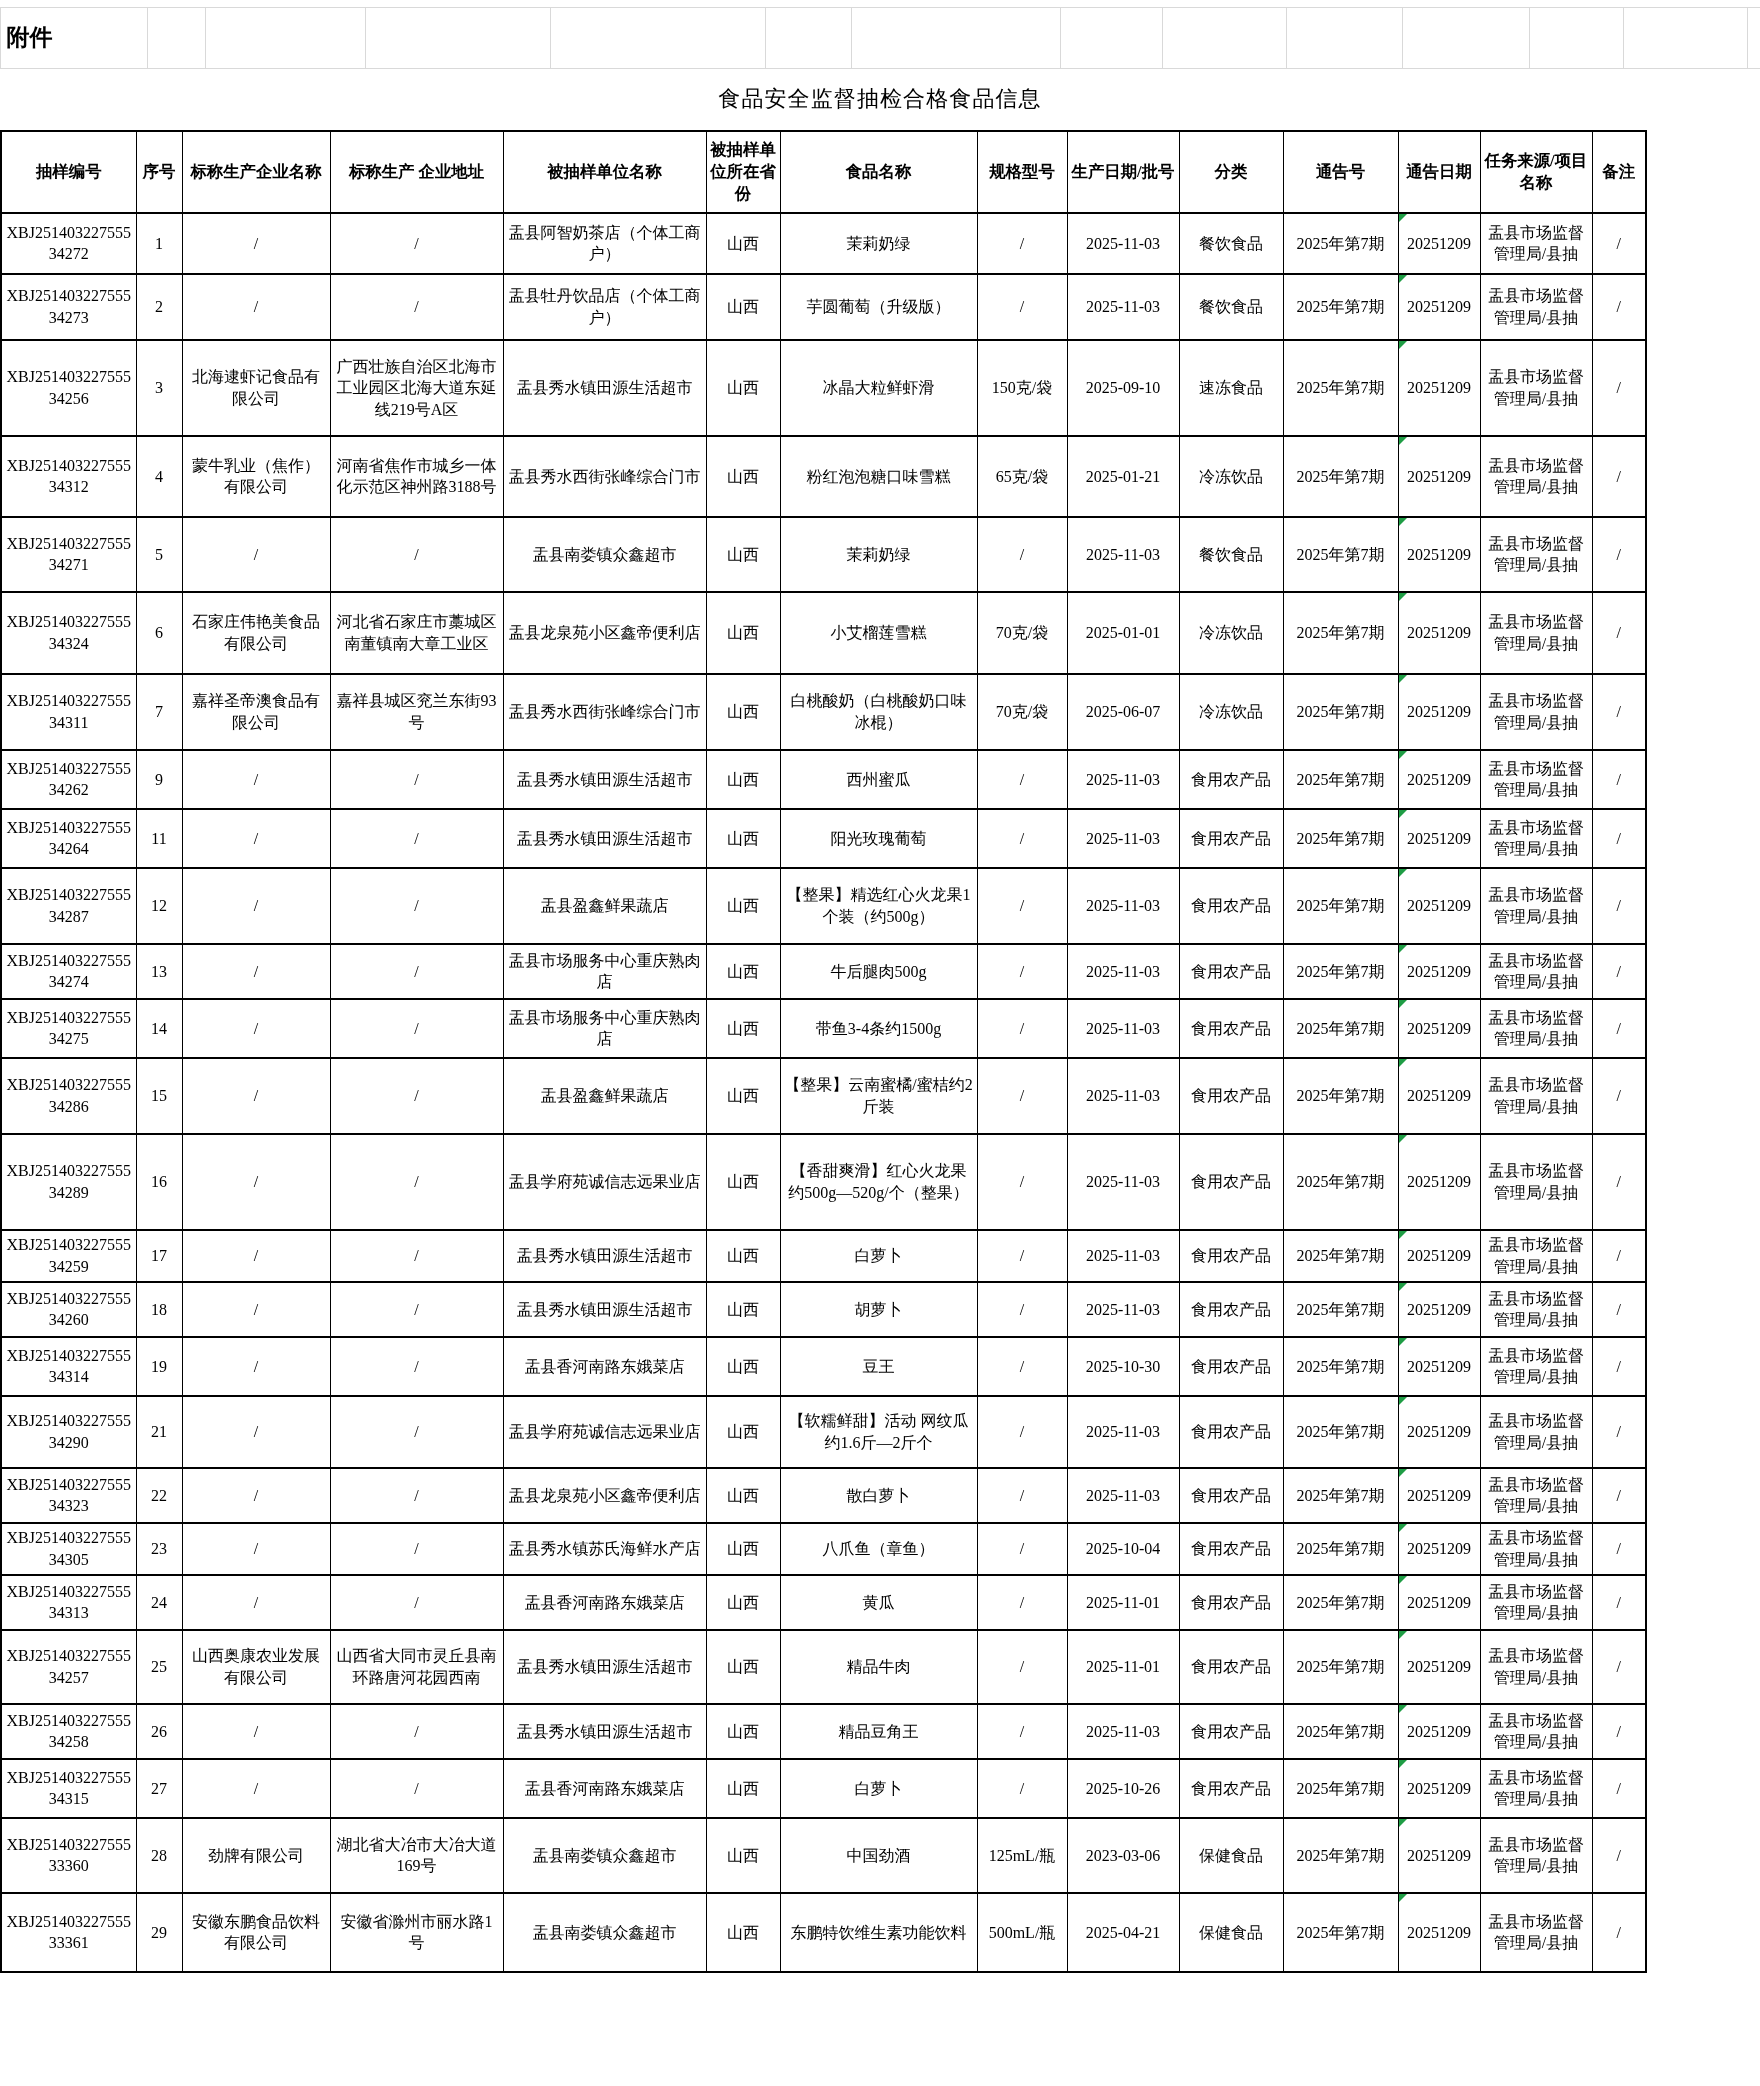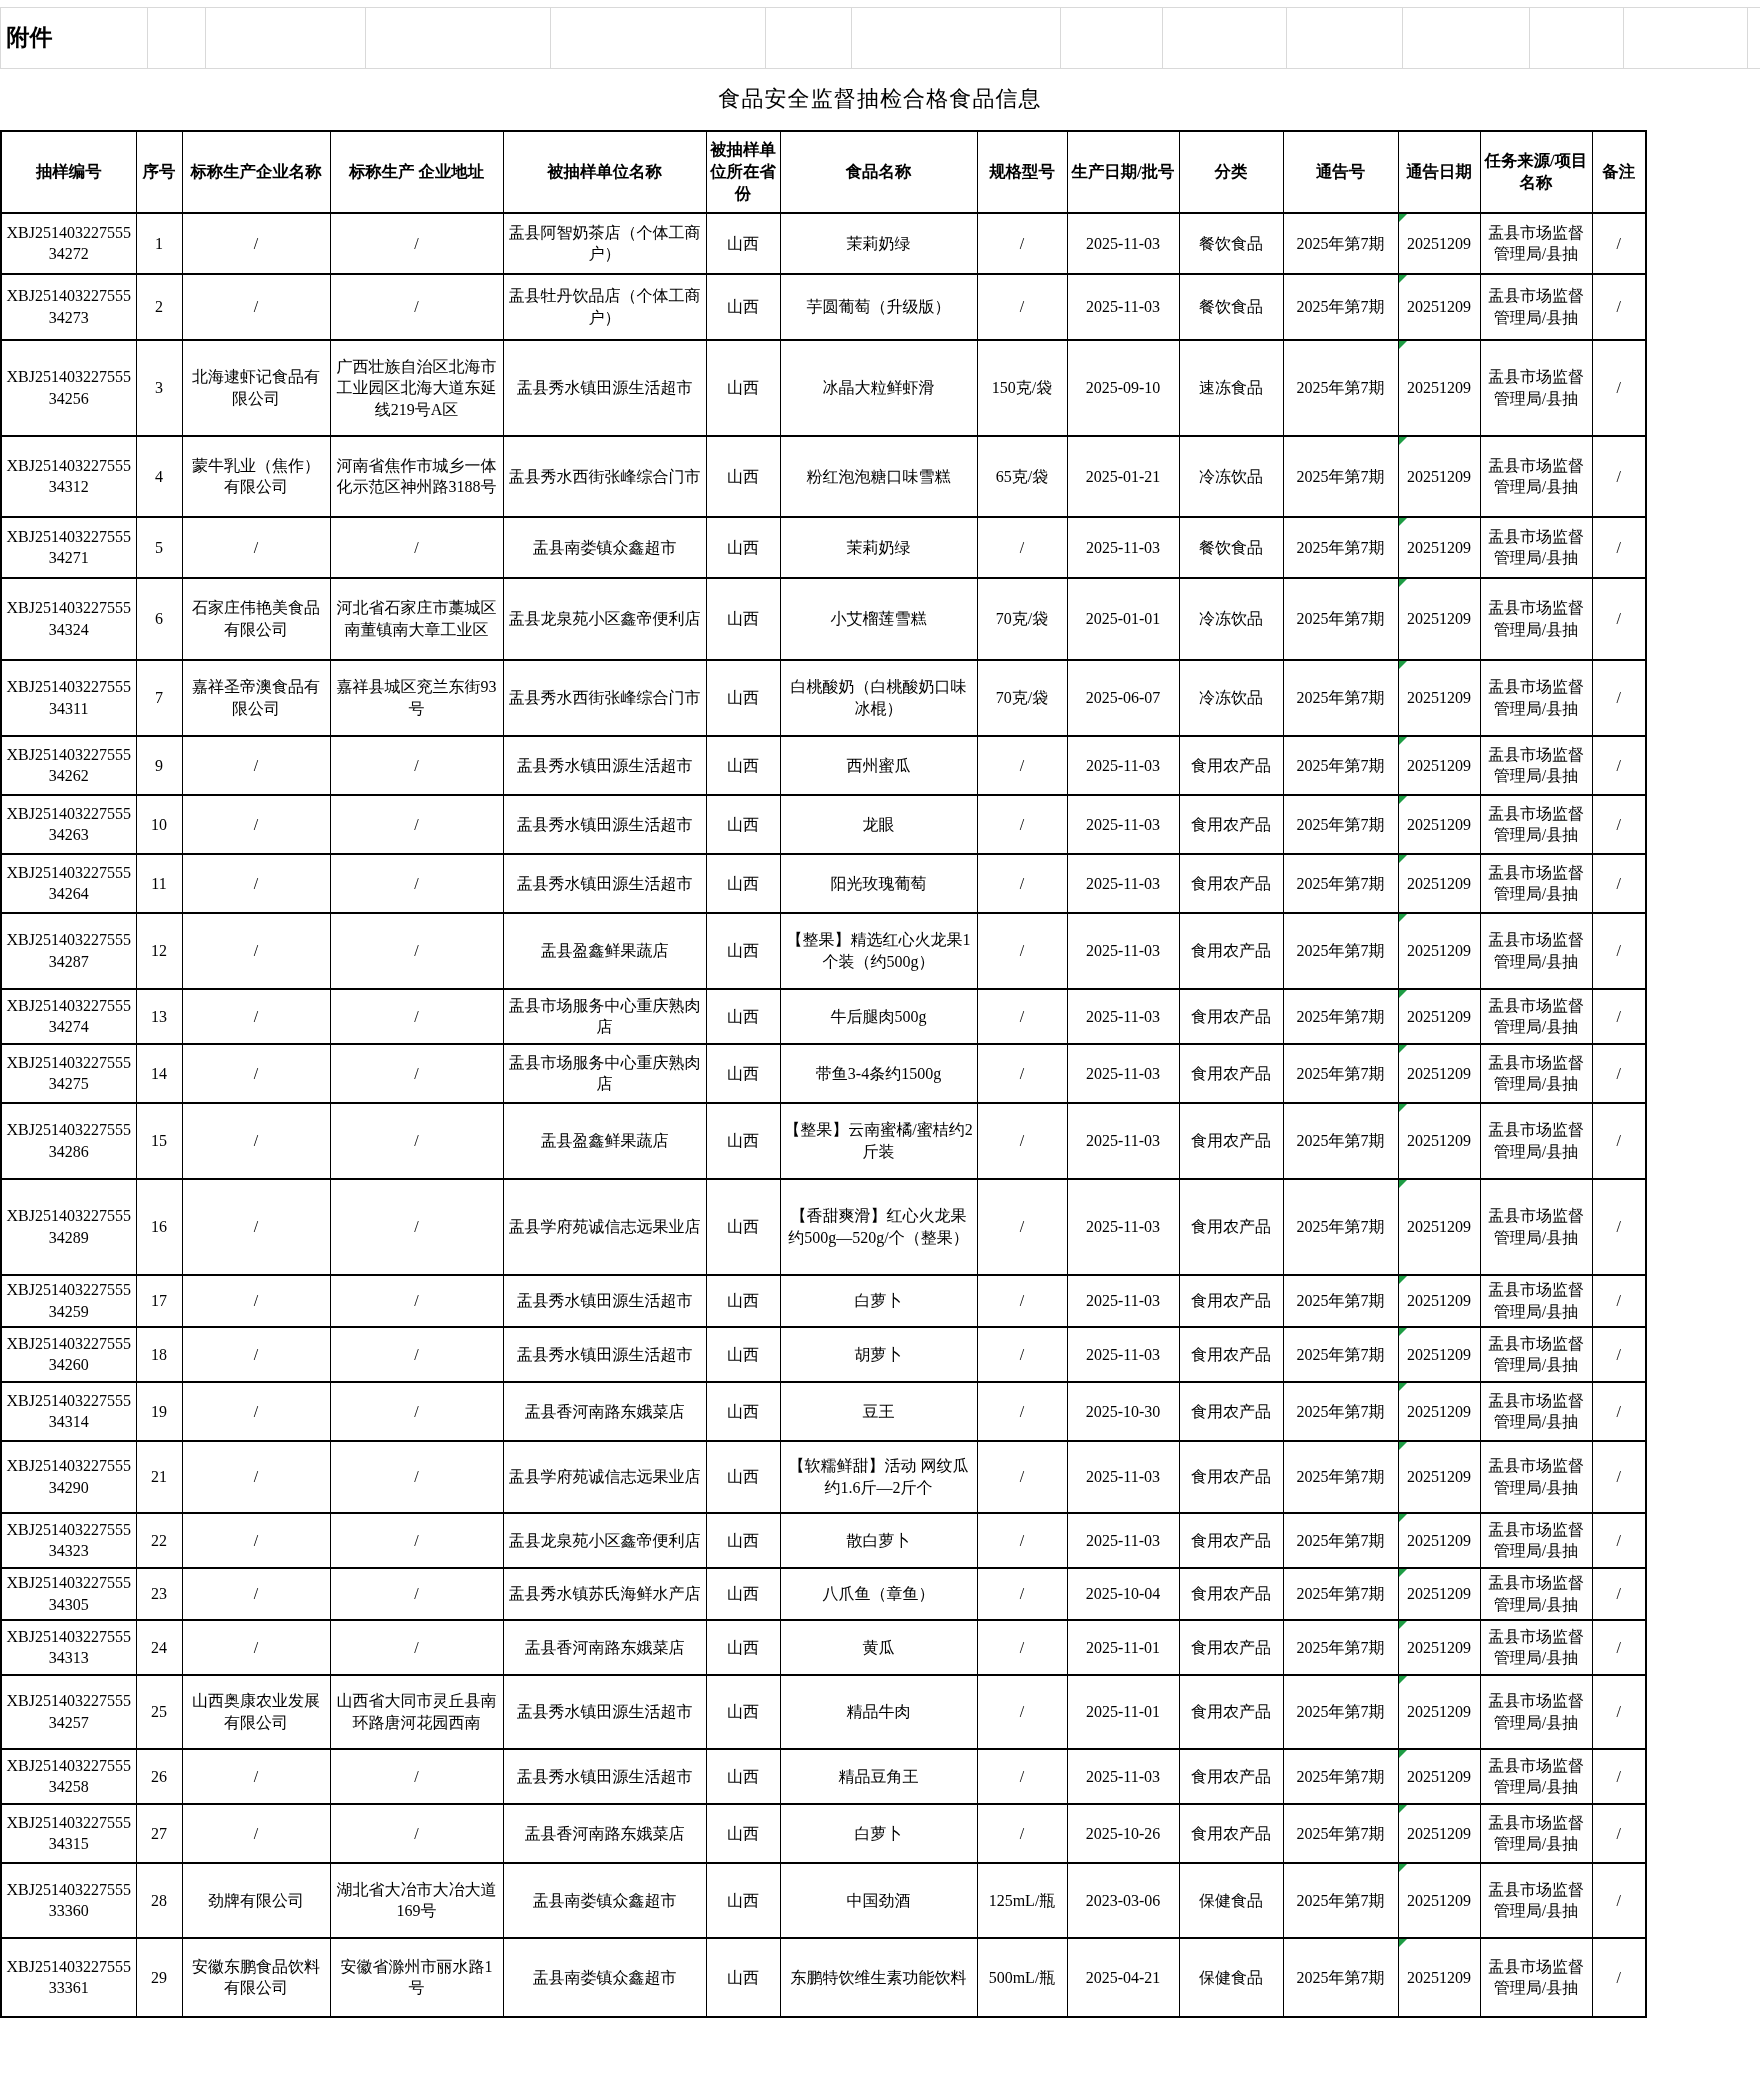--- a/index.html
+++ b/index.html
@@ -151,21 +151,21 @@
         <td>山西</td>
         <td>粉红泡泡糖口味雪糕</td>
         <td>65克/袋</td>
         <td>2025-01-21</td>
         <td>冷冻饮品</td>
         <td>2025年第7期</td>
         <td class="notice-date">20251209<span class="tri"></span></td>
         <td>盂县市场监督管理局/县抽</td>
         <td>/</td>
       </tr>
-      <tr style="height: 61px;">
+      <tr style="height: 75px;">
         <td>XBJ25140322755534271</td>
         <td>5</td>
         <td>/</td>
         <td>/</td>
         <td>盂县南娄镇众鑫超市</td>
         <td>山西</td>
         <td>茉莉奶绿</td>
         <td>/</td>
         <td>2025-11-03</td>
         <td>餐饮食品</td>
@@ -216,36 +216,20 @@
         <td>西州蜜瓜</td>
         <td>/</td>
         <td>2025-11-03</td>
         <td>食用农产品</td>
         <td>2025年第7期</td>
         <td class="notice-date">20251209<span class="tri"></span></td>
         <td>盂县市场监督管理局/县抽</td>
         <td>/</td>
       </tr>
       <tr style="height: 59px;">
-        <td>XBJ25140322755534263</td>
-        <td>10</td>
-        <td>/</td>
-        <td>/</td>
-        <td>盂县秀水镇田源生活超市</td>
-        <td>山西</td>
-        <td>龙眼</td>
-        <td>/</td>
-        <td>2025-11-03</td>
-        <td>食用农产品</td>
-        <td>2025年第7期</td>
-        <td class="notice-date">20251209<span class="tri"></span></td>
-        <td>盂县市场监督管理局/县抽</td>
-        <td>/</td>
-      </tr>
-      <tr style="height: 59px;">
         <td>XBJ25140322755534264</td>
         <td>11</td>
         <td>/</td>
         <td>/</td>
         <td>盂县秀水镇田源生活超市</td>
         <td>山西</td>
         <td>阳光玫瑰葡萄</td>
         <td>/</td>
         <td>2025-11-03</td>
         <td>食用农产品</td>

